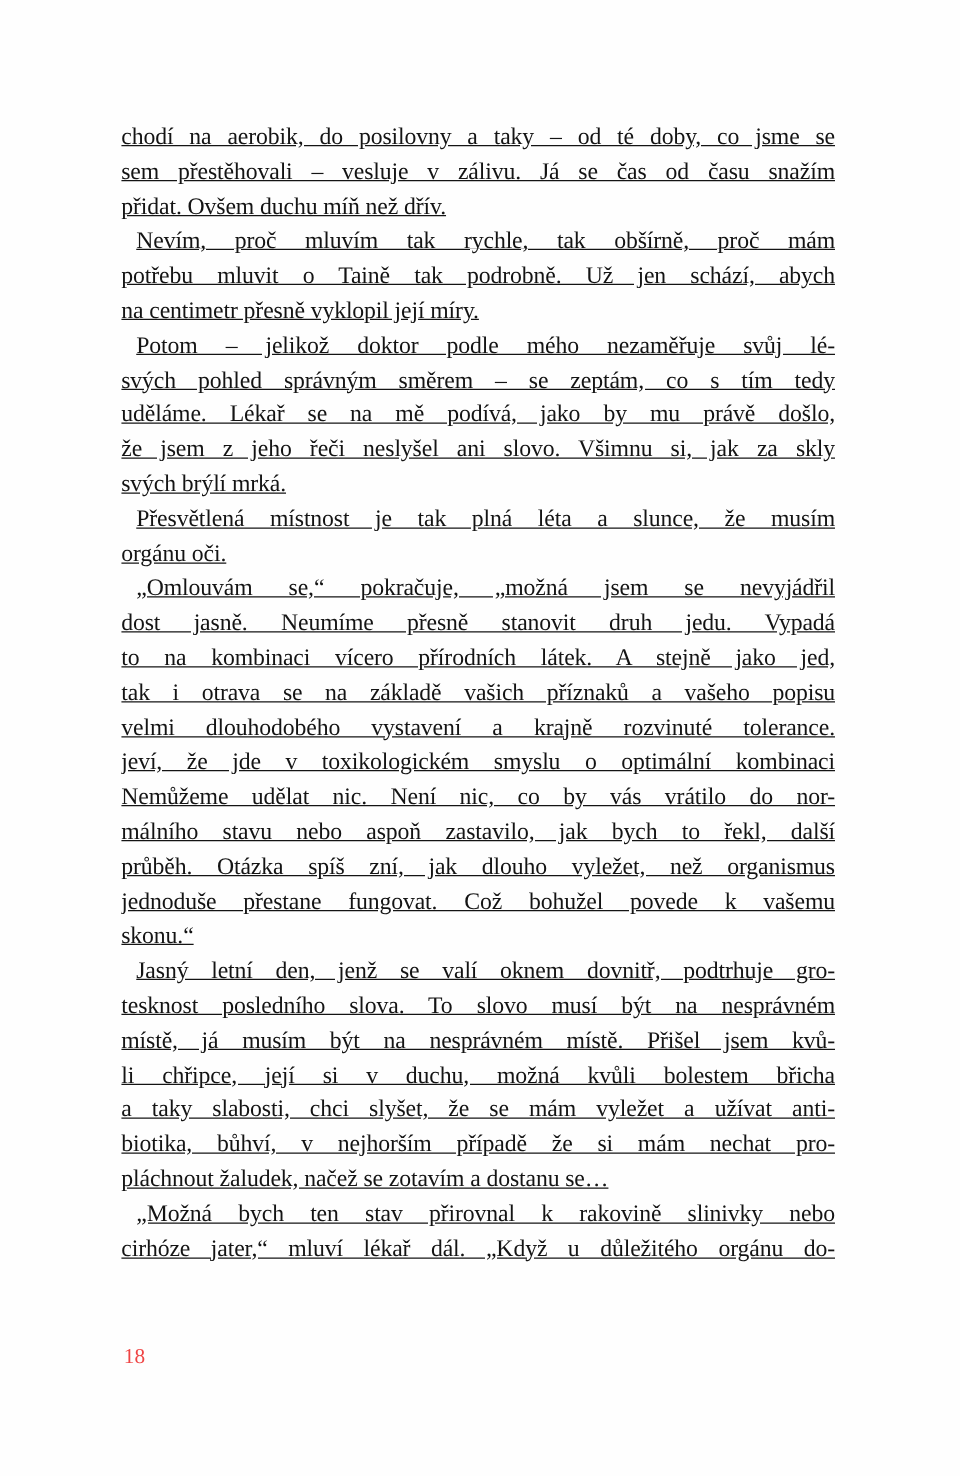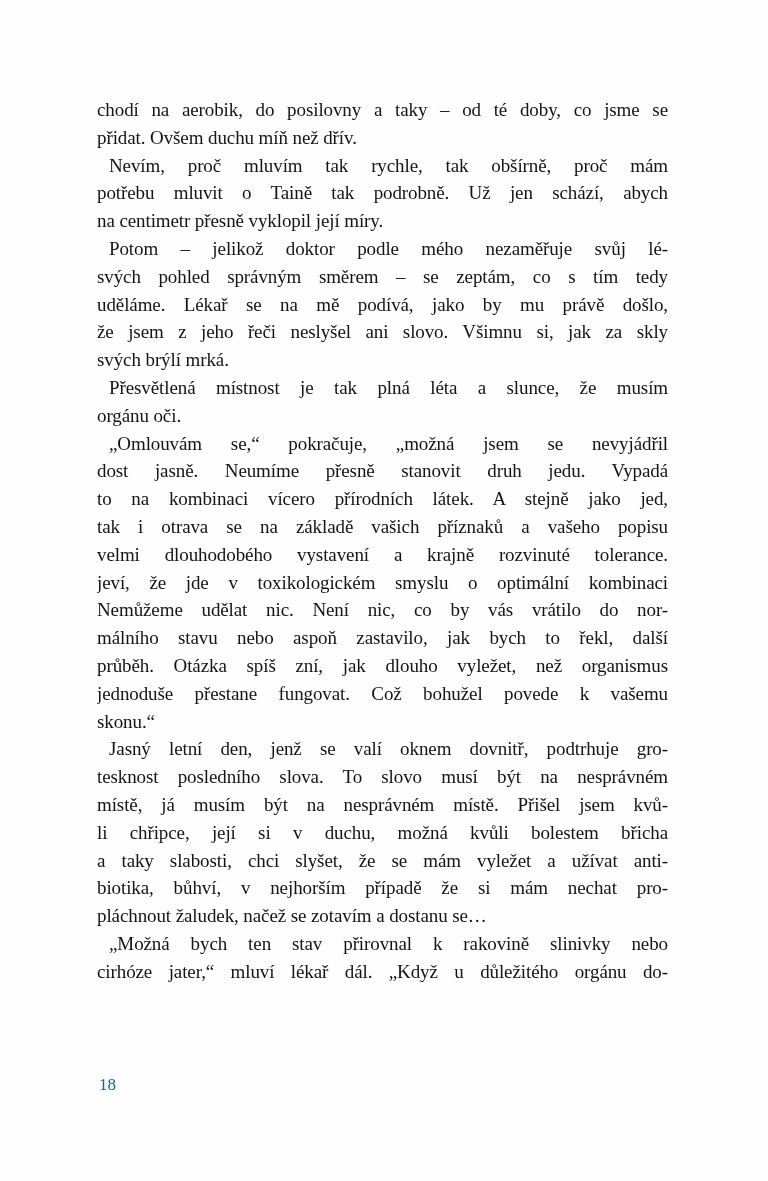--- a/index.html
+++ b/index.html
@@ -17,20 +17,21 @@
     overflow: hidden;
   }
   .text-block {
     position: absolute;
     left: 97px;
     top: 96px;
     width: 571px;
     font-size: 19px;
     line-height: 27.8px;
     letter-spacing: -0.1px;
+    text-decoration: underline;
   }
   .line {
     text-align: justify;
     text-align-last: justify;
     -moz-text-align-last: justify;
     height: 27.8px;
     overflow: hidden;
     white-space: nowrap;
   }
   
@@ -41,29 +42,30 @@
   }
   .line.indent {
     text-indent: 12px;
   }
   .page-number {
     position: absolute;
     left: 99px;
     top: 1074px;
     font-size: 17px;
     line-height: 22px;
-    color: #0369a1;
+    color: #ef4444;
   }
 </style>
 </head>
 <body>
 
 <div class="book-page">
   <div class="text-block">
       <div class="line">chodí na aerobik, do posilovny a taky – od té doby, co jsme se</div>
+      <div class="line">sem přestěhovali – vesluje v zálivu. Já se čas od času snažím</div>
       <div class="line para-end">přidat. Ovšem duchu míň než dřív.</div>
       <div class="line indent">Nevím, proč mluvím tak rychle, tak obšírně, proč mám</div>
       <div class="line">potřebu mluvit o Taině tak podrobně. Už jen schází, abych</div>
       <div class="line para-end">na centimetr přesně vyklopil její míry.</div>
       <div class="line indent">Potom – jelikož doktor podle mého nezaměřuje svůj lé-</div>
       <div class="line">svých pohled správným směrem – se zeptám, co s tím tedy</div>
       <div class="line">uděláme. Lékař se na mě podívá, jako by mu právě došlo,</div>
       <div class="line">že jsem z jeho řeči neslyšel ani slovo. Všimnu si, jak za skly</div>
       <div class="line para-end">svých brýlí mrká.</div>
       <div class="line indent">Přesvětlená místnost je tak plná léta a slunce, že musím</div>

